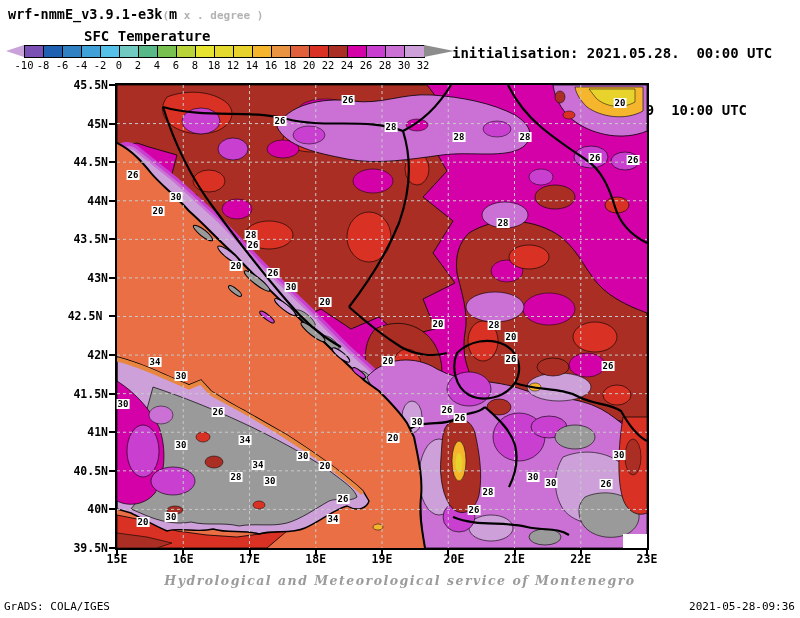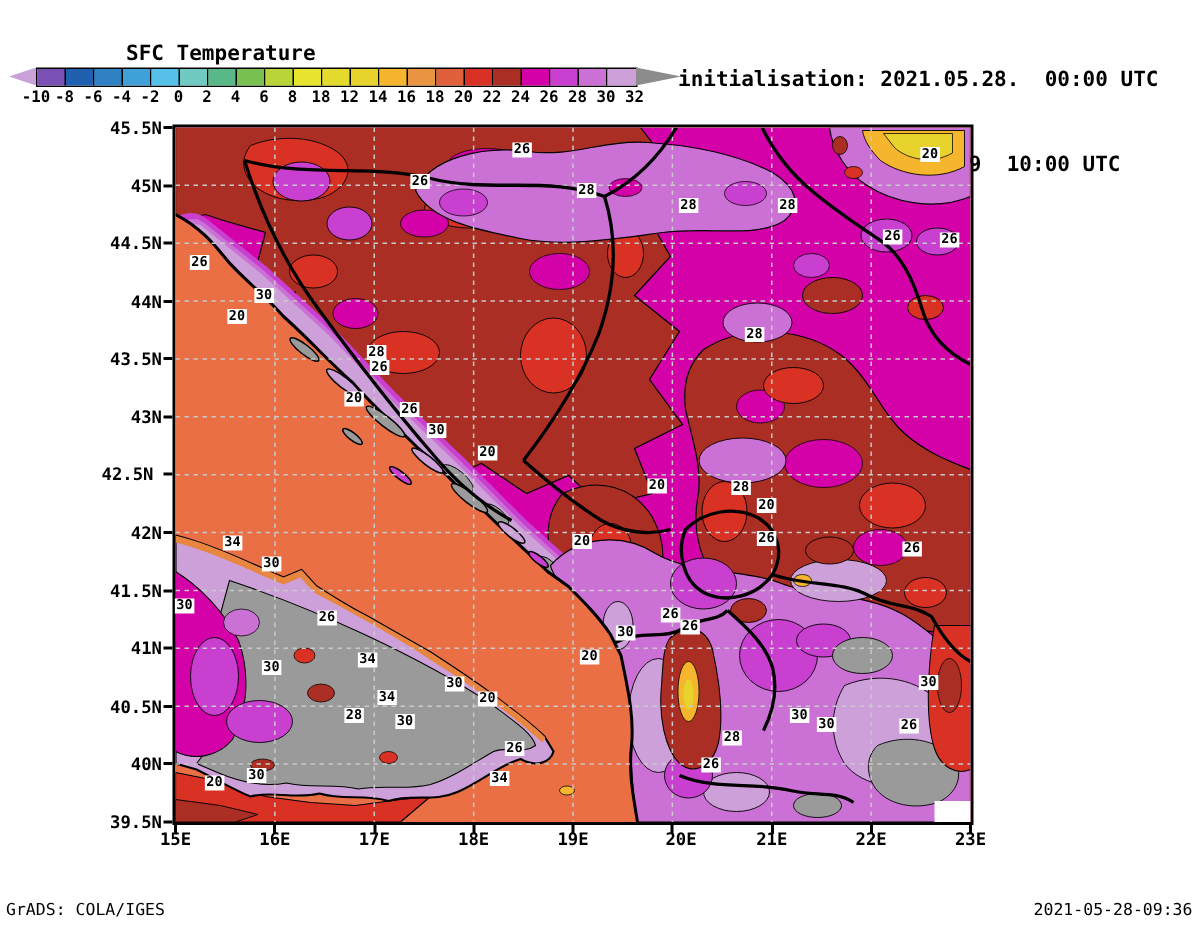--- a/index.html
+++ b/index.html
@@ -11,41 +11,42 @@
   .init-block{position:absolute;left:452px;top:6px;font-size:14px;font-weight:bold;line-height:19px;white-space:pre;text-align:left;}
   
   .cb-tri-left{position:absolute;top:45px;left:6px;width:0;height:0;
     border-top:6.5px solid transparent;border-bottom:6.5px solid transparent;}
   .cb-tri-right{position:absolute;top:45px;left:424px;width:0;height:0;
     border-top:6.5px solid transparent;border-bottom:6.5px solid transparent;}
   .cb-segs{position:absolute;left:24px;top:45px;height:13px;display:flex;border:1px solid #000;box-sizing:border-box;}
   .cb-seg{width:19px;height:100%;border-right:1px solid #000;box-sizing:border-box;}
   .cb-seg:last-child{border-right:none;}
   .cb-ticks{position:absolute;left:0;top:59px;height:12px;width:470px;}
-  .cb-tick{position:absolute;transform:translateX(-50%);font-size:10.5px;font-weight:bold;}
+  .cb-tick{position:absolute;transform:translateX(-50%);font-size:10.5px;font-weight:normal;}
   
   .map-box{position:absolute;left:115px;top:83px;width:530px;height:463px;border:2px solid #000;}
   .map-box svg{display:block;}
   .clab{position:absolute;background:#fff;color:#000;font-size:9px;font-weight:bold;line-height:10px;
         padding:0 1px;transform:translate(-50%,-50%);white-space:nowrap;}
   .ylab{position:absolute;left:62px;width:46px;text-align:right;font-size:11.5px;font-weight:bold;}
   .xlab{position:absolute;width:40px;text-align:center;font-size:11.5px;font-weight:bold;top:552px;}
   .ytick{position:absolute;left:109px;width:6px;height:2px;background:#000;}
   .xtick{position:absolute;top:550px;width:2px;height:6px;background:#000;}
   .service{position:absolute;left:0;top:573px;width:800px;text-align:center;
            font-family:"DejaVu Serif",serif;font-style:italic;font-weight:bold;
            color:#9b9b9b;font-size:12.5px;letter-spacing:1.5px;}
   .grads{position:absolute;left:4px;top:600px;font-size:11px;}
   .stamp{position:absolute;right:5px;top:600px;font-size:11px;}
 </style>
 </head>
 <body>
 
 <div class="stage">
 
+  <div class="title-row"><span>wrf-nmmE_v3.9.1-e3k</span><span class="t-gray">(</span><span>m</span><span class="t-gray"> x . degree )</span></div>
 
   <div class="init-block">
     <div>initialisation: 2021.05.28.  00:00 UTC</div>
     <div>valid(+34h): 2021.MAY.29  10:00 UTC</div>
   </div>
 
   <div class="sfc-title">SFC Temperature</div>
 
   <div class="cb-tri-left" style="border-right: 18px solid rgb(200, 162, 216);"></div>
   <div class="cb-segs">
@@ -359,15 +360,16 @@
         <div class="clab" style="left: 276px; top: 353px;">20</div>
         <div class="clab" style="left: 371px; top: 407px;">28</div>
         <div class="clab" style="left: 357px; top: 425px;">26</div>
         <div class="clab" style="left: 416px; top: 392px;">30</div>
         <div class="clab" style="left: 434px; top: 398px;">30</div>
         <div class="clab" style="left: 489px; top: 399px;">26</div>
         <div class="clab" style="left: 502px; top: 370px;">30</div>
       </div>
   </div>
 
+  <div class="service">Hydrological and Meteorological service of Montenegro</div>
   <div class="grads">GrADS: COLA/IGES</div>
   <div class="stamp">2021-05-28-09:36</div>
 </div>
 
 </body></html>

